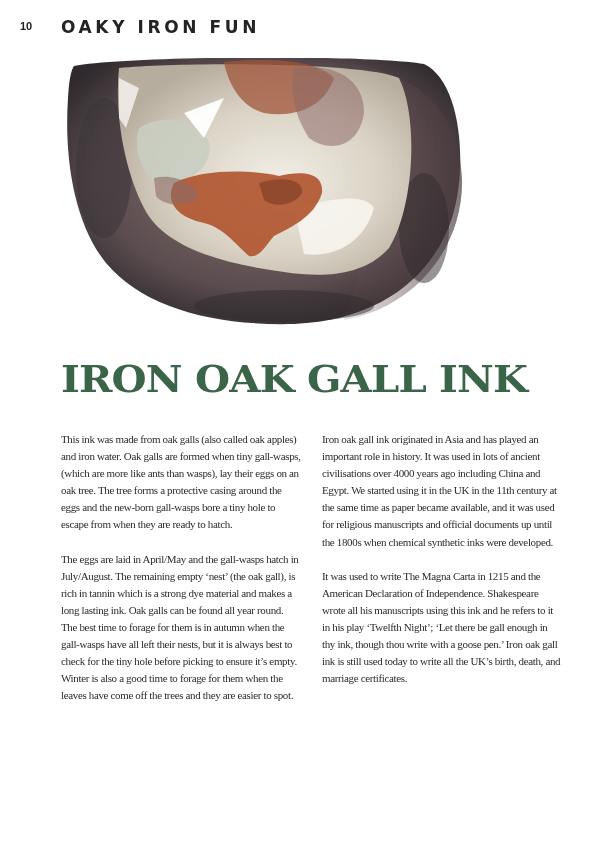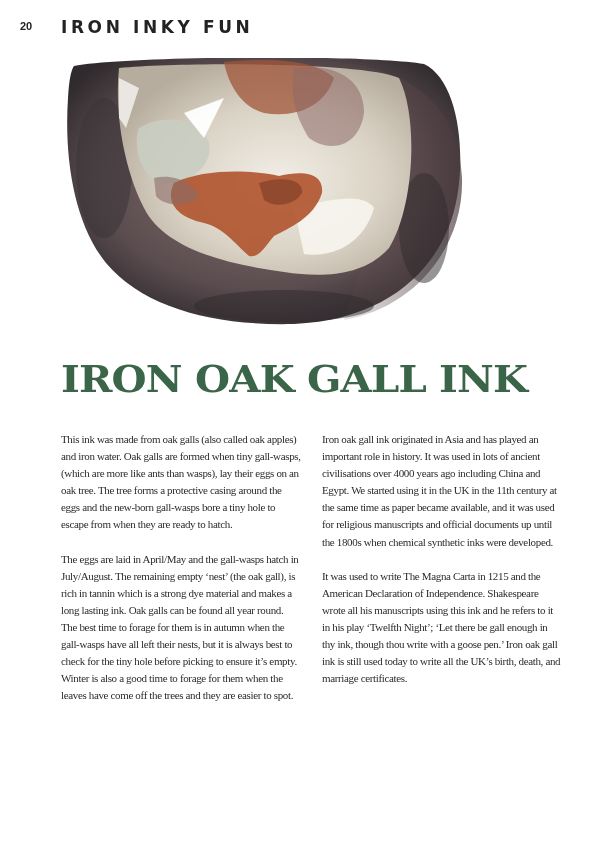--- a/index.html
+++ b/index.html
@@ -9,22 +9,22 @@
     .art { position: absolute; left: 64px; top: 58px; width: 404px; height: 268px; }
     .title { position: absolute; left: 61px; top: 355px; width: 490px; font-family: "DejaVu Serif", serif; font-weight: bold; font-size: 38px; line-height: 48px; color: #3b6549; letter-spacing: -0.8px; white-space: nowrap; transform: scaleX(1.06); transform-origin: left center; }
     .col { position: absolute; top: 431px; width: 240px; font-family: Liberation Serif, serif; font-size: 11px; line-height: 17.1px; color: #2c2c2c; letter-spacing: -0.35px; }
     .col p { margin: 0 0 17.1px 0; }
     .col-left { left: 61px; }
     .col-right { left: 322px; }
   </style>
 </head>
 <body>
 
-<div class="page-number">20</div>
-<div class="running-head">IRON INKY FUN</div>
+<div class="page-number">10</div>
+<div class="running-head">OAKY IRON FUN</div>
 
 <svg class="art" viewBox="0 0 404 268" xmlns="http://www.w3.org/2000/svg">
   <defs>
     <radialGradient id="rimGrad" cx="50%" cy="45%" r="60%">
       <stop offset="0%" stop-color="#8a7370"></stop>
       <stop offset="70%" stop-color="#5a4c4f"></stop>
       <stop offset="100%" stop-color="#2f2a2d"></stop>
     </radialGradient>
     <radialGradient id="innerGrad" cx="55%" cy="55%" r="60%">
       <stop offset="0%" stop-color="#f2eee6"></stop>

